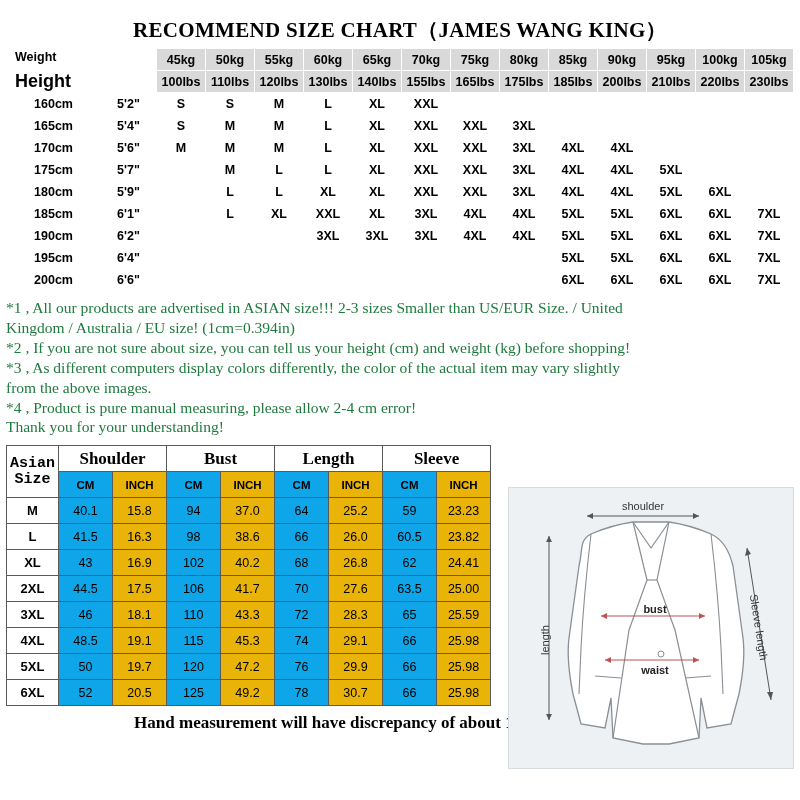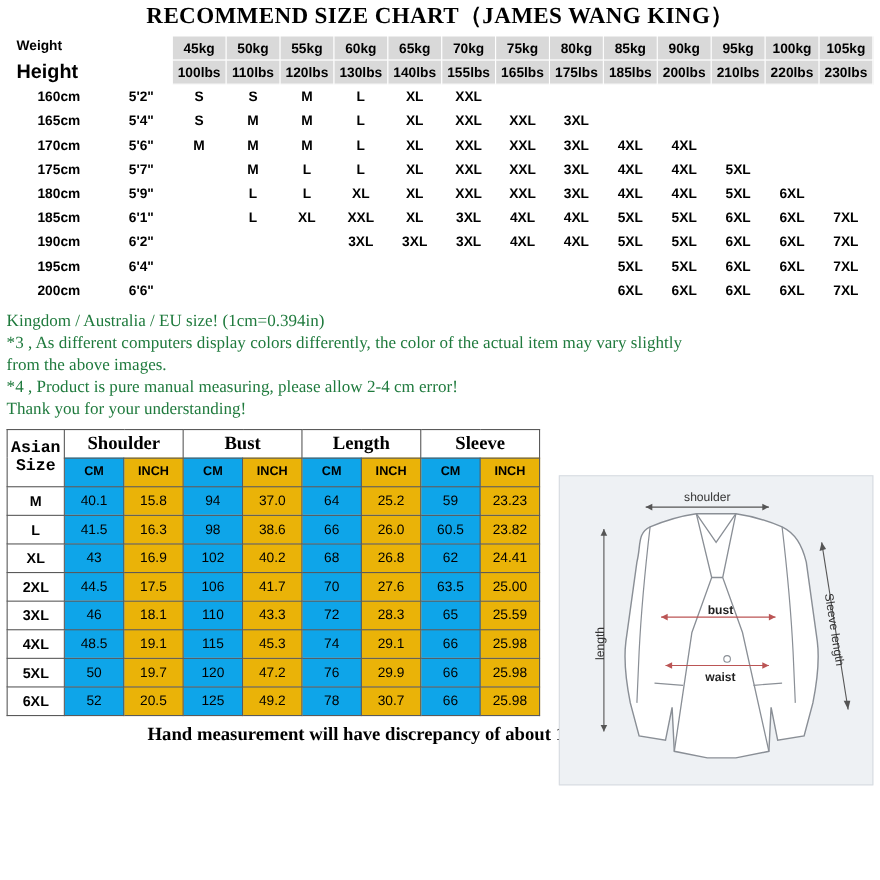--- a/index.html
+++ b/index.html
@@ -21,21 +21,21 @@
     position: relative;
     box-sizing: border-box;
   }
 
   
   .title {
     text-align: center;
     font-size: 21px;
     font-weight: bold;
     letter-spacing: .3px;
-    padding-top: 0;
+    padding-top: 16px;
     padding-bottom: 4px;
     font-family: "Liberation Serif", serif;
   }
 
   
   table.sizechart {
     border-collapse: collapse;
     margin-left: 6px;
     width: 788px;
     table-layout: fixed;
@@ -363,21 +363,23 @@
           <td class="c-a">6XL</td>
           <td class="c-b">6XL</td>
           <td class="c-a">6XL</td>
           <td class="c-b">6XL</td>
           <td class="c-a">7XL</td>
         </tr>
       </tbody>
   </table>
 
   <div class="notes">
+      <p>*1 , All our products are advertised in ASIAN size!!! 2-3 sizes Smaller than US/EUR Size. / United</p>
       <p>Kingdom / Australia / EU size! (1cm=0.394in)</p>
+      <p>*2 , If you are not sure about size, you can tell us your height (cm) and weight (kg) before shopping!</p>
       <p>*3 , As different computers display colors differently, the color of the actual item may vary slightly</p>
       <p>from the above images.</p>
       <p>*4 , Product is pure manual measuring, please allow 2-4 cm error!</p>
       <p>Thank you for your understanding!</p>
     </div>
 
   <div class="lower">
     <table class="meas">
       <colgroup>
         <col style="width:52px">

